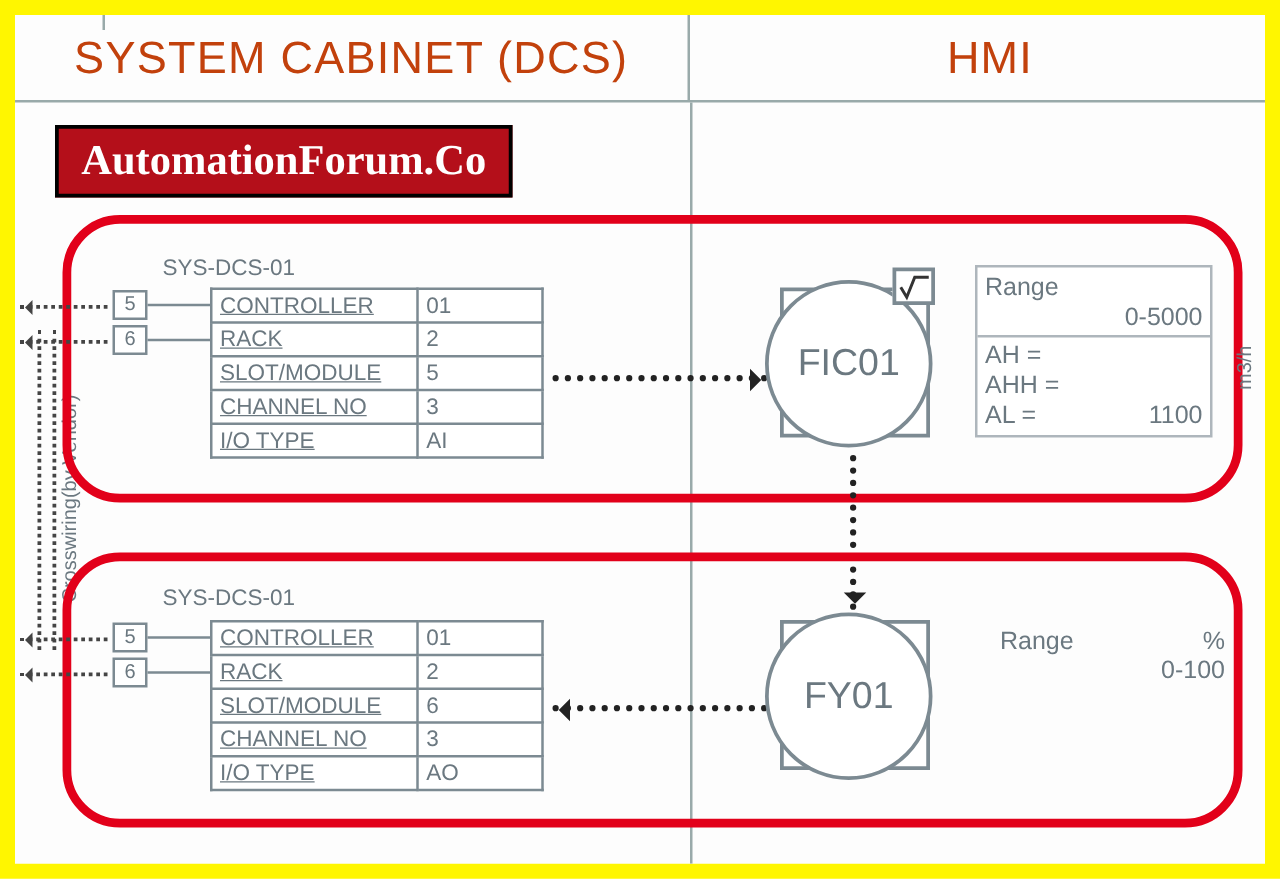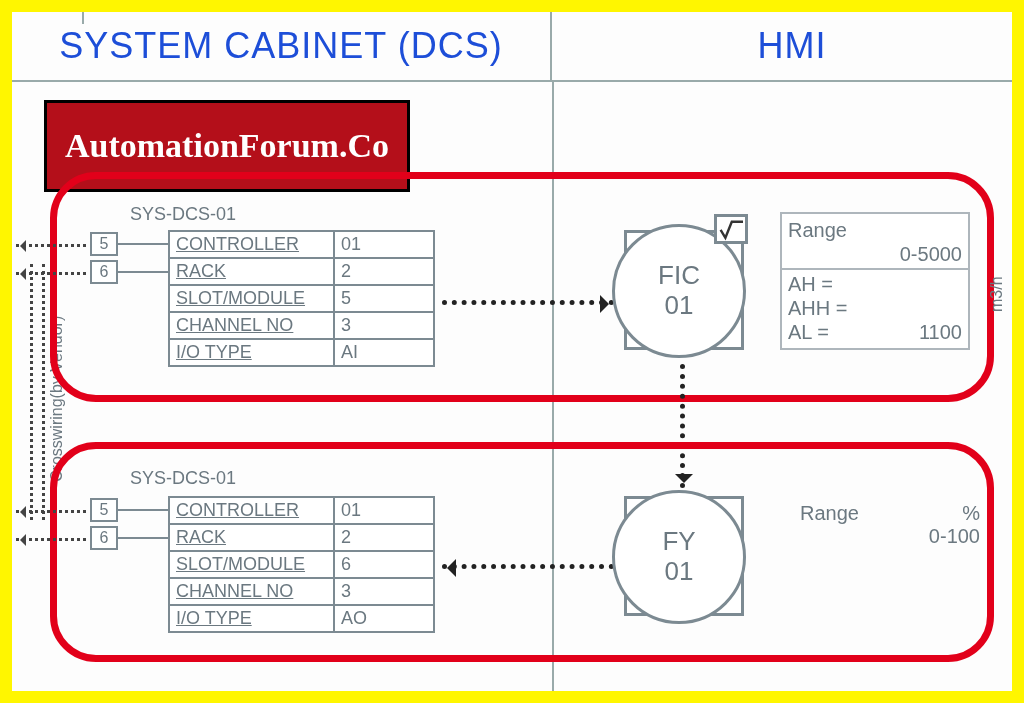--- a/index.html
+++ b/index.html
@@ -21,21 +21,21 @@
     top: 0; left: 0; right: 0;
     height: 70px;
     border-bottom: 2px solid #9aa;
   }
   .hdr .col1, .hdr .col2 {
     position: absolute;
     top: 0; bottom: 0;
     display: flex;
     align-items: center;
     justify-content: center;
-    color: #1d4ed8;
+    color: #c2410c;
     font-size: 36px;
     letter-spacing: 1px;
   }
   .hdr .col1 { left: 0; width: 540px; border-right: 2px solid #9aa; }
   .hdr .col2 { left: 540px; right: 0; padding-left: 20px; }
   .hdr-left-tick {
     position: absolute;
     left: 70px; top: 0; width: 0; height: 12px;
     border-left: 2px solid #9aa;
   }
@@ -46,21 +46,21 @@
     width: 0;
     border-left: 2px solid #9aa;
   }
 
   
   .banner {
     position: absolute;
     left: 32px; top: 88px;
     background: #b40f1a;
     border: 3px solid #000;
-    padding: 24px 18px;
+    padding: 7px 18px;
     color: #fff;
     font-family: Georgia, "Times New Roman", serif;
     font-weight: bold;
     font-size: 34px;
     white-space: nowrap;
   }
 
   
   .group {
     position: absolute;
@@ -144,25 +144,24 @@
     background: #fff;
   }
   .instr .circ {
     position: absolute;
     left: -12px; top: -6px;
     width: 134px; height: 134px;
     border: 3px solid #7c8a92;
     border-radius: 50%;
     background: #fff;
     display: flex;
-    flex-direction: column;
     align-items: center;
     justify-content: center;
     color: #6b7880;
-    font-size: 26px;
+    font-size: 30px;
     line-height: 1.15;
   }
   .sqrt-badge {
     position: absolute;
     width: 34px; height: 30px;
     border: 3px solid #7c8a92;
     background: #fff;
     top: -16px; right: -4px;
     z-index: 4;
   }

